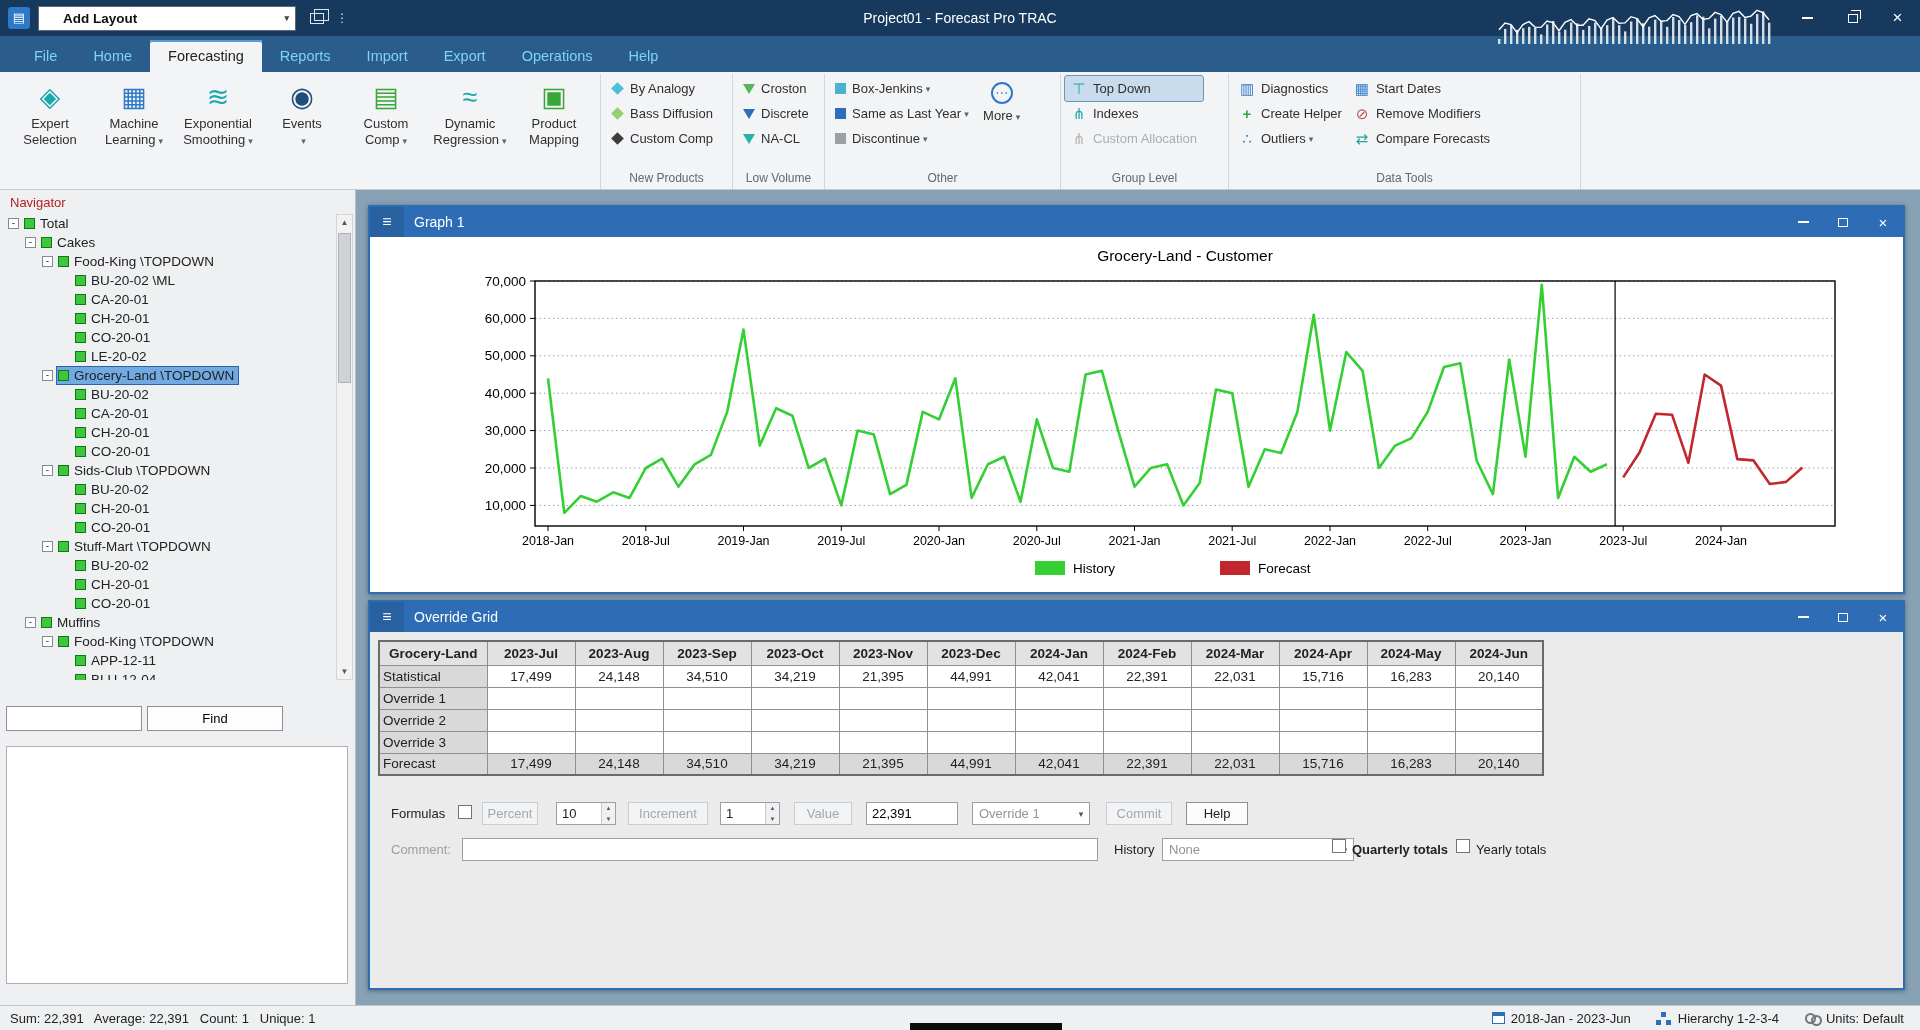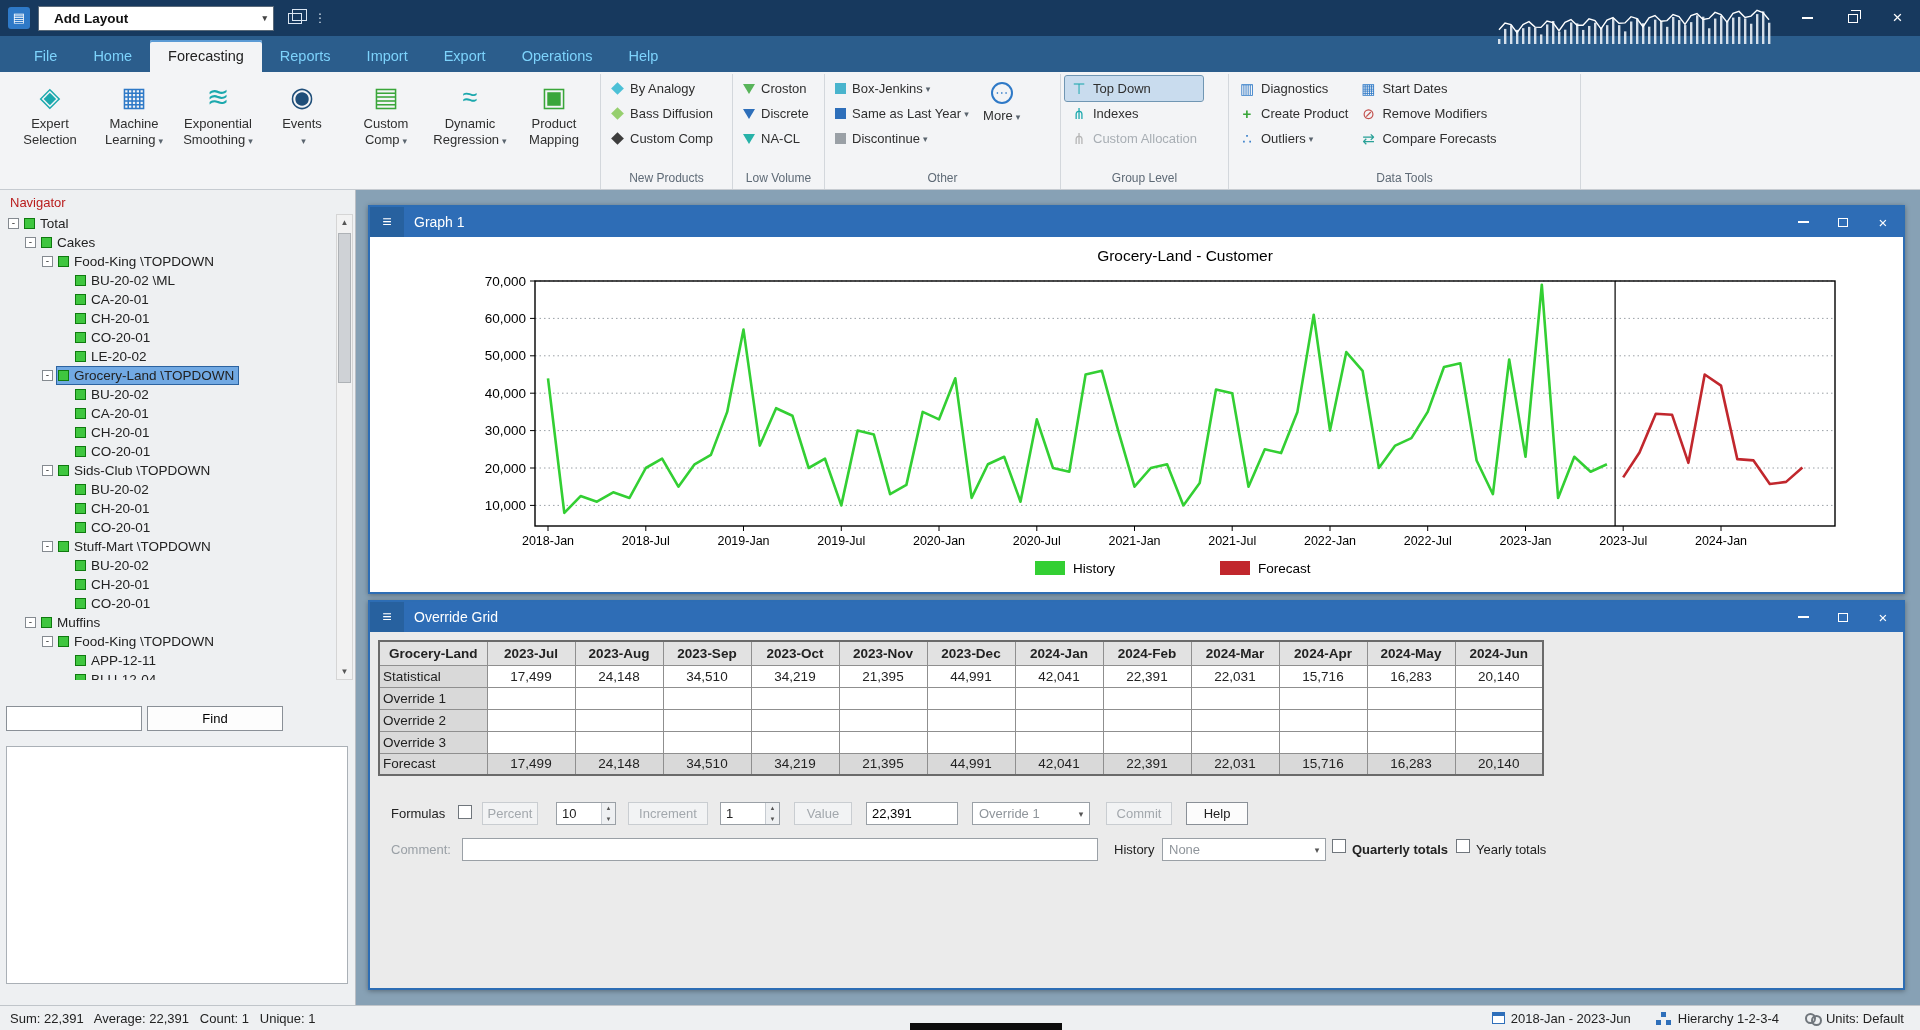--- a/index.html
+++ b/index.html
@@ -3,21 +3,21 @@
 <meta charset="utf-8">
 <style>
   *{box-sizing:border-box;margin:0;padding:0;}
   html,body{width:1920px;height:1030px;overflow:hidden;}
   body{font-family:"Liberation Sans",sans-serif;position:relative;background:#d6d9dd;font-size:13px;color:#222;}
 
   
   .header{position:relative;z-index:5;}
   .titlebar{height:36px;background:#17395e;display:flex;align-items:center;padding:0 0 0 8px;position:relative;}
   .appicon{width:22px;height:22px;background:#2e79c7;border-radius:3px;color:#fff;font-size:13px;line-height:22px;text-align:center;flex:0 0 auto;}
-  .layout-combo{width:236px;height:25px;background:#fff;border:1px solid #5a6a7a;display:flex;align-items:center;font-size:13.5px;font-weight:bold;color:#111;padding-left:15px;margin-left:8px;}
+  .layout-combo{width:258px;height:25px;background:#fff;border:1px solid #5a6a7a;display:flex;align-items:center;font-size:13.5px;font-weight:bold;color:#111;padding-left:24px;margin-left:8px;}
   .combo-caret{margin-left:auto;margin-right:6px;font-size:9px;color:#444;}
   .layers-icon{position:relative;width:14px;height:11px;border:1px solid #dbe6f2;margin-left:14px;flex:0 0 auto;}
   .layers-icon::before{content:'';position:absolute;left:3px;top:-5px;width:13px;height:10px;border:1px solid #dbe6f2;}
   .tb-dots{color:#dbe6f2;font-size:12px;margin-left:12px;}
   .tb-title{position:absolute;left:0;right:0;text-align:center;color:#fff;font-size:14px;pointer-events:none;}
   .tb-btns{position:absolute;right:0;top:0;height:36px;display:flex;}
   .tbtn{width:45px;height:36px;display:flex;align-items:center;justify-content:center;color:#fff;font-size:17px;}
   .min-glyph{display:block;width:11px;height:2px;background:#fff;}
   .restore-glyph{position:relative;width:10px;height:9px;border:1.5px solid #fff;display:block;}
   .restore-glyph::before{content:'';position:absolute;left:2px;top:-5px;width:9px;height:8px;border-top:1.5px solid #fff;border-right:1.5px solid #fff;}
@@ -121,20 +121,21 @@
 
 <div class="header">
   <div class="titlebar">
     <span class="appicon">▤</span>
     <div class="layout-combo">
       <span>Add Layout</span>
       <span class="combo-caret">▾</span>
     </div>
     <span class="layers-icon"></span>
     <span class="tb-dots">⋮</span>
+    <div class="tb-title">Project01 - Forecast Pro TRAC</div>
     <div class="tb-btns">
       <span class="tbtn">
           <i class="min-glyph"></i>
         </span>
       <span class="tbtn">
           <i class="restore-glyph"></i>
         </span>
       <span class="tbtn">×</span>
     </div>
   </div>
@@ -326,21 +327,21 @@
       </div>
       <div class="rb-group" style="width: 352px;">
         <div class="rb-items">
           <div class="rb-col">
             <div class="rb-item">
               <span class="icn icn-glyph" style="color: rgb(46, 121, 199); font-weight: normal;">▥</span>
               <span class="rb-lbl">Diagnostics</span>
             </div>
             <div class="rb-item">
               <span class="icn icn-glyph" style="color: rgb(58, 166, 58); font-weight: bold;">+</span>
-              <span class="rb-lbl">Create Product</span>
+              <span class="rb-lbl">Create Helper</span>
             </div>
             <div class="rb-item">
               <span class="icn icn-glyph" style="color: rgb(46, 121, 199); font-weight: normal;">∴</span>
               <span class="rb-lbl">Outliers</span>
               <span class="caret">▾</span>
             </div>
           </div>
           <div class="rb-col">
             <div class="rb-item">
               <span class="icn icn-glyph" style="color: rgb(46, 121, 199); font-weight: normal;">▦</span>
@@ -763,21 +764,21 @@
       <span class="dsel" style="left:602px;top:170px;width:118px;">
         <span>Override 1</span>
         <span class="caret2">▾</span>
       </span>
       <button class="dbtn" style="left:736px;top:170px;width:66px;">Commit</button>
       <button class="ebtn" style="left:816px;top:170px;width:62px;">Help</button>
 
       <span class="lbl gray" style="left:21px;top:210px;">Comment:</span>
       <input class="tinput" style="left: 92px; top: 206px; width: 636px;">
       <span class="lbl" style="left:744px;top:210px;">History</span>
-      <span class="dsel" style="left:792px;top:206px;width:164px;">
+      <span class="dsel" style="left:792px;top:206px;width:192px;">
         <span>None</span>
         <span class="caret2">▾</span>
       </span>
       <span class="cbox" style="left:962px;top:207px;"></span>
       <span class="lbl" style="left:982px;top:210px;font-weight:bold;">Quarterly totals</span>
       <span class="cbox" style="left:1086px;top:207px;"></span>
       <span class="lbl" style="left:1106px;top:210px;">Yearly totals</span>
     </div>
   </div>
 </div>

